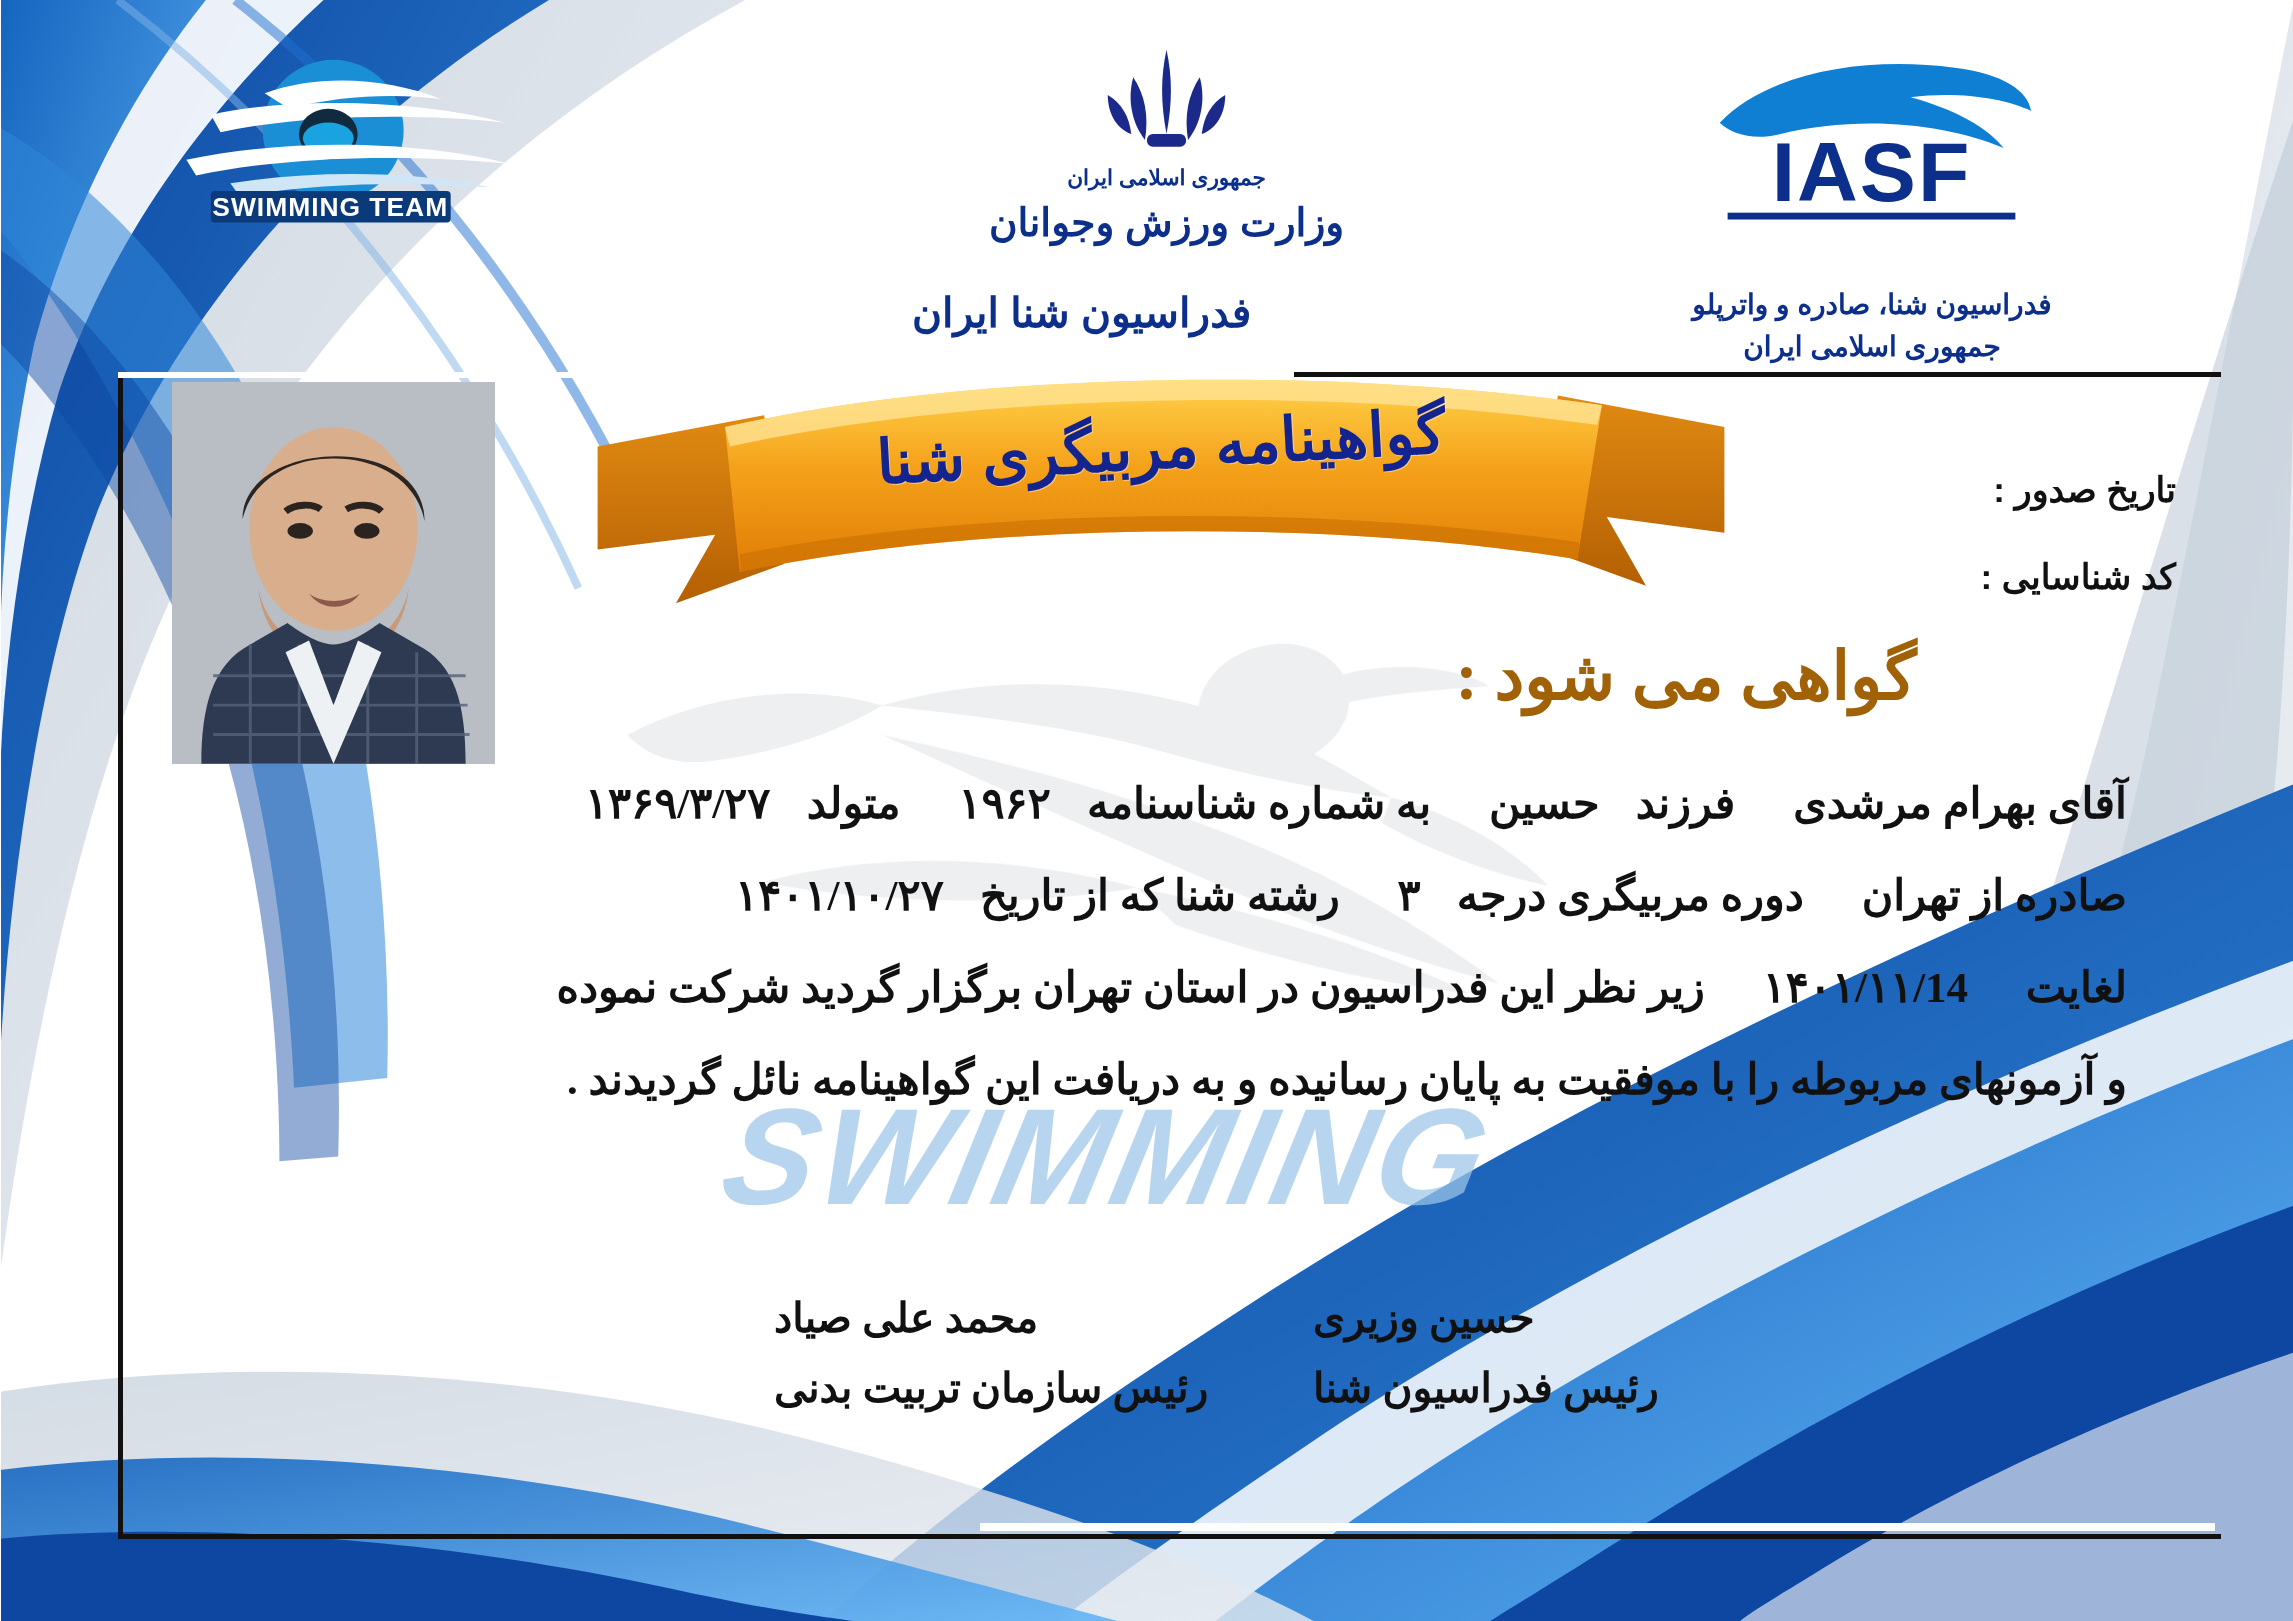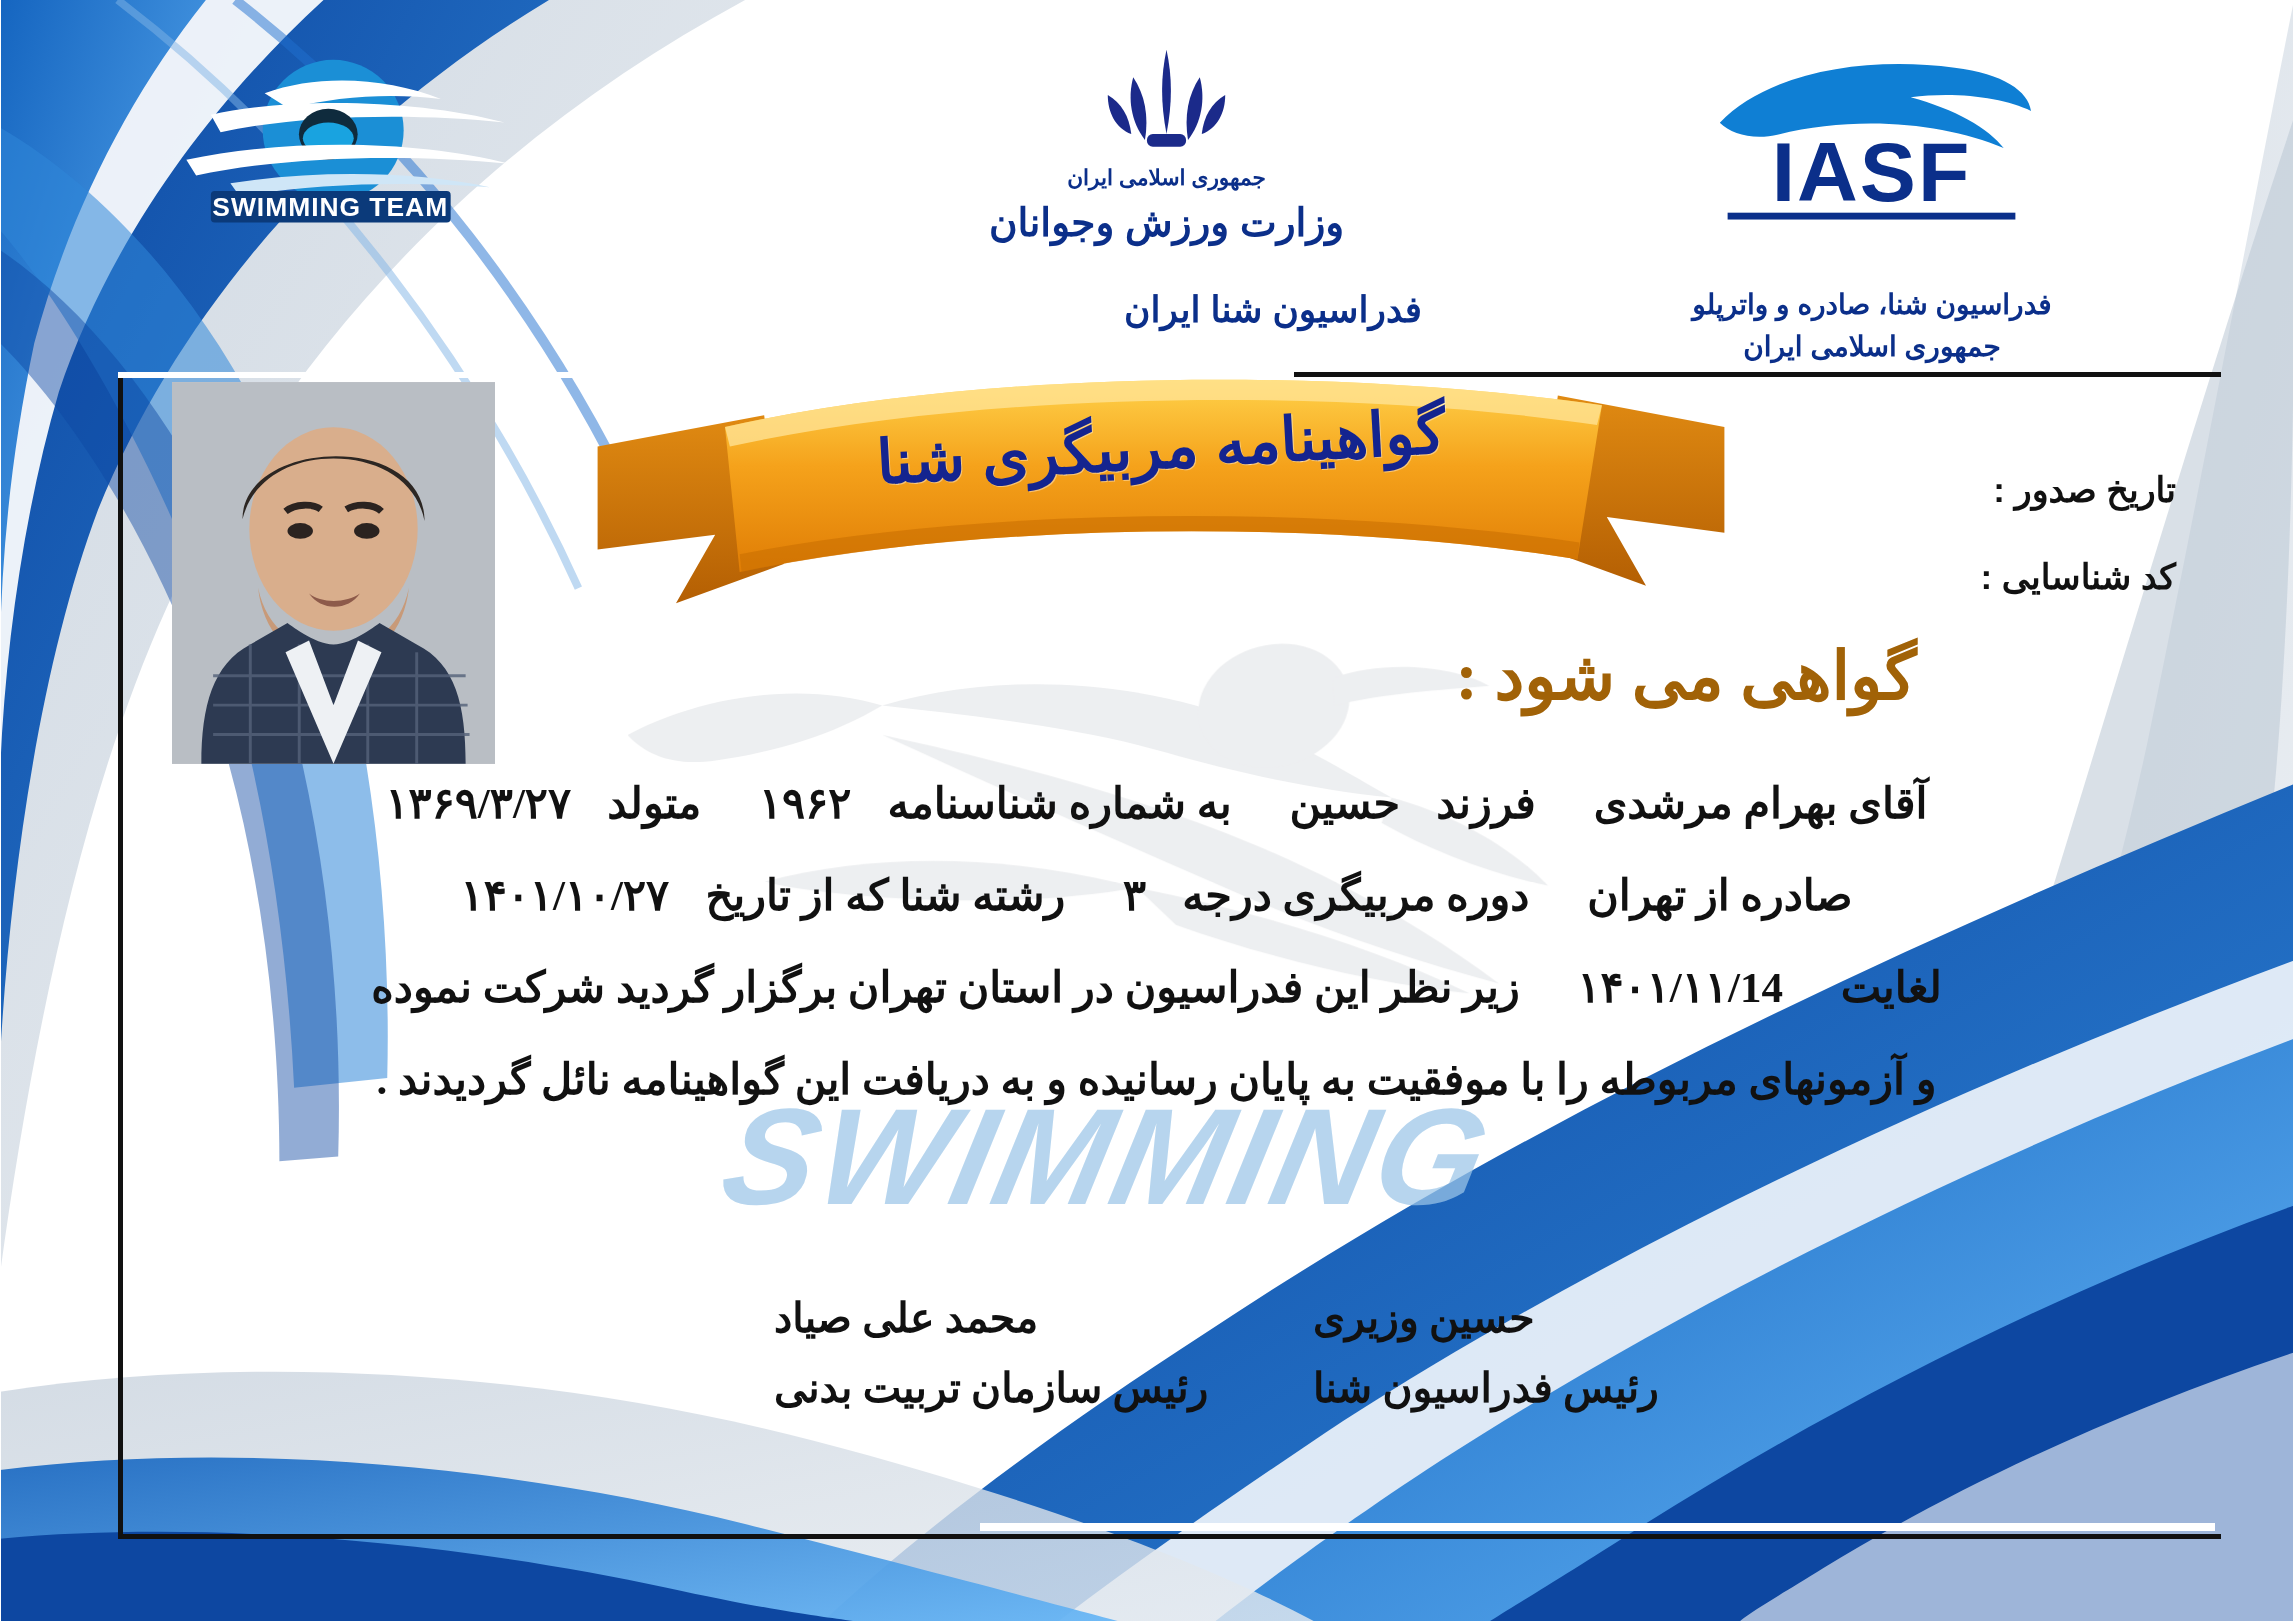--- a/index.html
+++ b/index.html
@@ -48,22 +48,22 @@
   .emblem{
     position:absolute;left:1088px;top:44px;width:157px;height:137px;
   }
   .ministry{
     position:absolute;left:941px;top:162px;width:451px;text-align:center;
     color:#0b2f8a;font-weight:bold;font-size:39px;line-height:1.45;
     font-family:"Liberation Sans", sans-serif;
   }
   .ministry .small{font-size:21.6px;display:block;margin-bottom:2px;}
   .fed-title{
-    position:absolute;left:912px;top:289px;width:510px;text-align:right;
-    color:#0b2f8a;font-weight:bold;font-size:36px;
+    position:absolute;left:912px;top:289px;width:510px;text-align:left;
+    color:#0b2f8a;font-weight:bold;font-size:41px;
     font-family:"Liberation Sans", sans-serif;
   }
 
   
   .ribbon-wrap{position:absolute;left:578px;top:368px;width:1166px;height:255px;}
   .ribbon-title{
     position:absolute;left:0;top:0;width:1166px;height:157px;
     display:flex;align-items:center;justify-content:center;
     color:#14248f;font-weight:bold;font-size:61px;letter-spacing:1px;
     text-shadow:1px 1px 0 rgba(255,255,255,.4);
@@ -90,21 +90,21 @@
     position:absolute;right:167px;top:637px;width:882px;text-align:center;
     font-size:67px;font-weight:bold;color:#a16207;
     font-family:"Liberation Serif", serif;
   }
   .body-text{
     position:absolute;right:167px;top:765px;width:1941px;
     text-align:right;direction:rtl;color:#111;
     font-size:43px;line-height:1.82;font-weight:bold;
     font-family:"Liberation Serif", serif;
   }
-  .body-text p{margin:0 0 13.7px 0;text-align:center;}
+  .body-text p{margin:0 0 13.7px 0;}
   .sp{display:inline-block;width:47px;}
   .sp-s{display:inline-block;width:25.5px;}
 
   
   .wm-swimmer{
     position:absolute;left:588px;top:588px;width:980px;height:470px;
     opacity:.30;
   }
   .wm-word{
     position:absolute;left:627px;top:1078px;width:961px;

